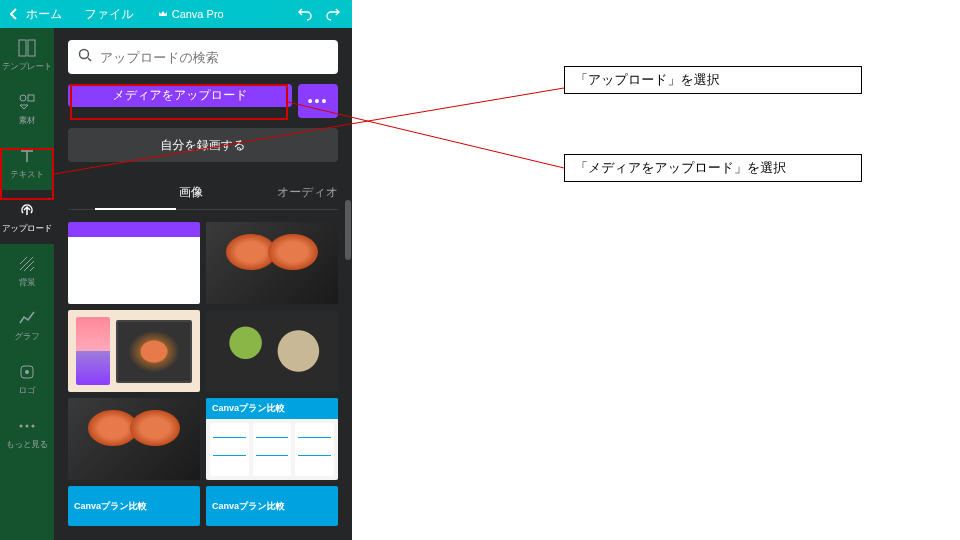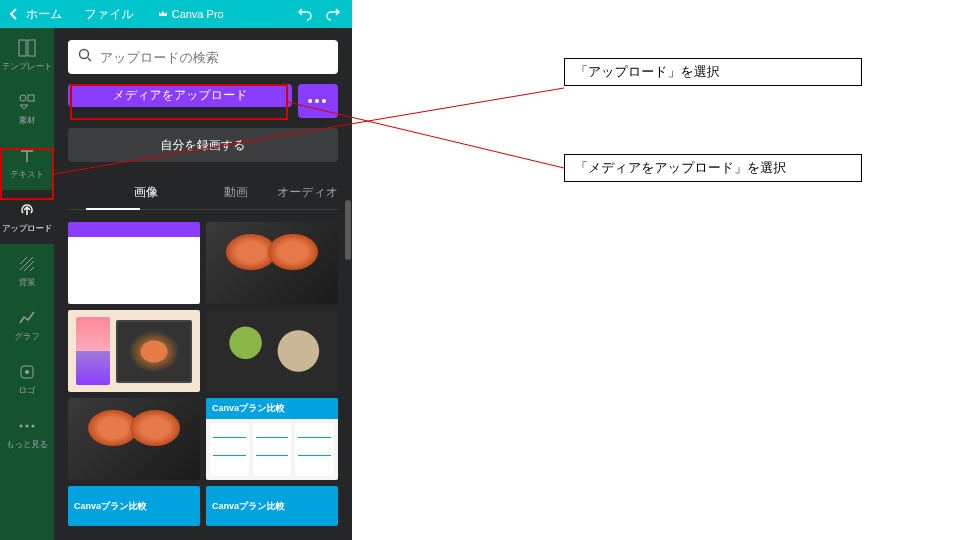--- a/index.html
+++ b/index.html
@@ -57,21 +57,21 @@
   .thumb.collage { background:#f5e6d3; }
   .thumb.collage::before { content:''; position:absolute; left:6%; top:8%; width:26%; height:84%; background:linear-gradient(#f89,#fab 50%,#9e7cdb 50%,#8b3dff); border-radius:2px; }
   .thumb.collage::after { content:''; position:absolute; right:6%; top:12%; width:55%; height:72%; background:#fff; border:2px solid #444; border-radius:2px; background-image:radial-gradient(ellipse at center,#e67a4a 25%,#8b5a2b 28%, #333 50%); }
   .thumb.bowls { background:radial-gradient(circle at 30% 40%,#8ab547 15%,transparent 16%), radial-gradient(circle at 70% 50%,#c9b896 20%,transparent 21%), #2a2a2a; }
   
   .scrollbar { position:absolute; top:40px; right:1px; width:6px; bottom:8px; }
   .scroll-thumb { position:absolute; top:160px; width:6px; height:60px; background:#5a5a5a; border-radius:3px; }
   
   
   .annotation-box { position:absolute; border:1px solid #000; background:#fff; font-size:13px; padding:6px 10px; height:28px; display:flex; align-items:center; }
-  .ann1 { left:564px; top:58px; width:298px; }
+  .ann1 { left:564px; top:66px; width:298px; }
   .ann2 { left:564px; top:154px; width:298px; }
   
   .redbox1 { position:absolute; border:2px solid #d40000; pointer-events:none; }
   .rb-upload { left:0px; top:148px; width:54px; height:52px; }
   .rb-btn { left:70px; top:84px; width:218px; height:36px; }
   
   svg.conn { position:absolute; top:0; left:0; pointer-events:none; }
 </style>
 </head>
 <body>
@@ -191,21 +191,20 @@
 
       <div class="btnrow">
         <div class="upload-btn">メディアをアップロード</div>
         <div class="more-btn">•••</div>
       </div>
 
       <div class="record-btn">自分を録画する</div>
 
       <div class="tabs">
         <div class="tab active">画像</div>
-        <div class="tab">動画</div>
         <div class="tab">オーディオ</div>
       </div>
 
       <div class="grid">
         <div class="grow">
           <div class="thumb w1 screen"></div>
           <div class="thumb w1 food"></div>
         </div>
         <div class="grow">
           <div class="thumb w1 collage"></div>

